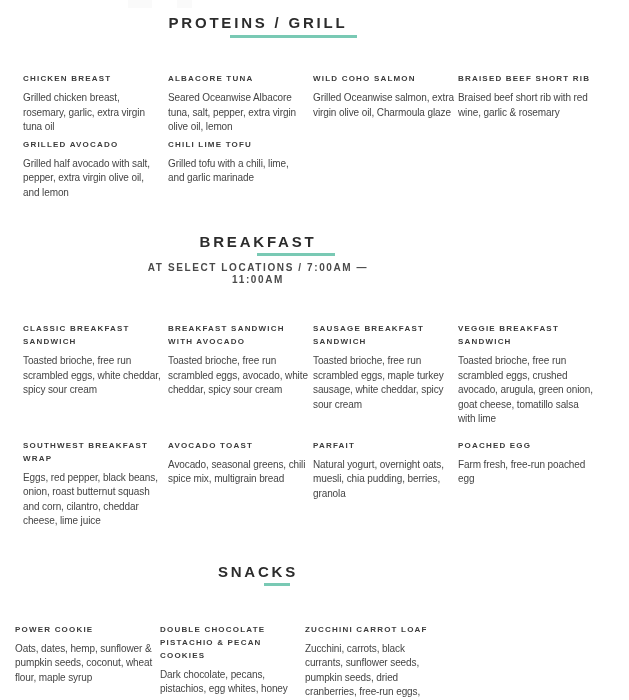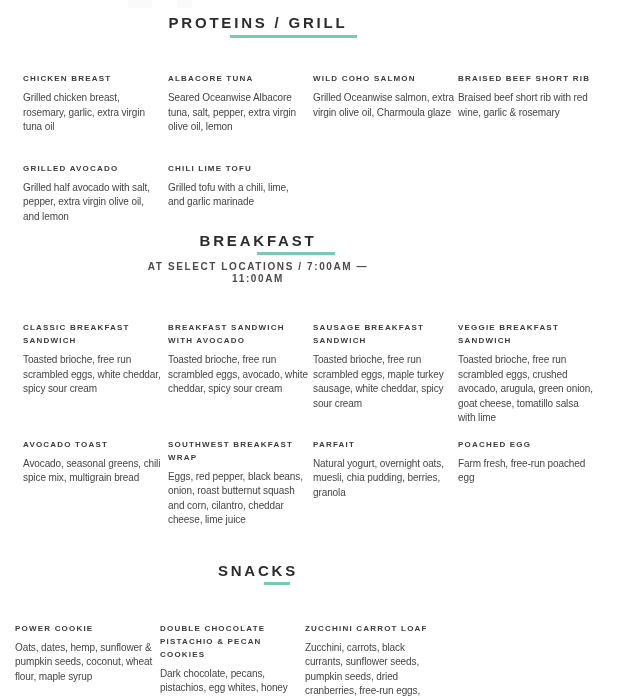--- a/index.html
+++ b/index.html
@@ -46,35 +46,35 @@
   .section-subtitle span { display: block; line-height: 11.5px; }
 
   .menu-grid {
     display: grid;
     align-items: start;
   }
   .grid-proteins {
     margin-top: 34px;
     padding-left: 23px;
     grid-template-columns: repeat(4, 145px);
-    row-gap: 27px;
+    row-gap: 3px;
   }
   .grid-breakfast {
     margin-top: 37px;
     padding-left: 23px;
     grid-template-columns: repeat(4, 145px);
     row-gap: 12px;
   }
   .grid-snacks {
     margin-top: 37px;
     padding-left: 15px;
     grid-template-columns: repeat(3, 145px);
   }
   .hdr-proteins  { margin-top: 14px; }
-  .hdr-breakfast { margin-top: 8px; }
+  .hdr-breakfast { margin-top: 33px; }
   .hdr-snacks    { margin-top: 34px; }
 
   .menu-item { padding-right: 7px; }
   .item-title {
     font-size: 8px;
     font-weight: 700;
     letter-spacing: 1.2px;
     color: #3b3b3b;
     line-height: 13px;
     white-space: pre;
@@ -170,33 +170,33 @@
   <div class="menu-item">
     <div class="item-title">VEGGIE BREAKFAST
 SANDWICH</div>
     <div class="item-desc">Toasted brioche, free run
 scrambled eggs, crushed
 avocado, arugula, green onion,
 goat cheese, tomatillo salsa
 with lime</div>
   </div>
   <div class="menu-item">
-    <div class="item-title">AVOCADO TOAST</div>
-    <div class="item-desc">Avocado, seasonal greens, chili
-spice mix, multigrain bread</div>
-  </div>
-  <div class="menu-item">
     <div class="item-title">SOUTHWEST BREAKFAST
 WRAP</div>
     <div class="item-desc">Eggs, red pepper, black beans,
 onion, roast butternut squash
 and corn, cilantro, cheddar
 cheese, lime juice</div>
   </div>
   <div class="menu-item">
+    <div class="item-title">AVOCADO TOAST</div>
+    <div class="item-desc">Avocado, seasonal greens, chili
+spice mix, multigrain bread</div>
+  </div>
+  <div class="menu-item">
     <div class="item-title">PARFAIT</div>
     <div class="item-desc">Natural yogurt, overnight oats,
 muesli, chia pudding, berries,
 granola</div>
   </div>
   <div class="menu-item">
     <div class="item-title">POACHED EGG</div>
     <div class="item-desc">Farm fresh, free-run poached
 egg</div>
   </div>

